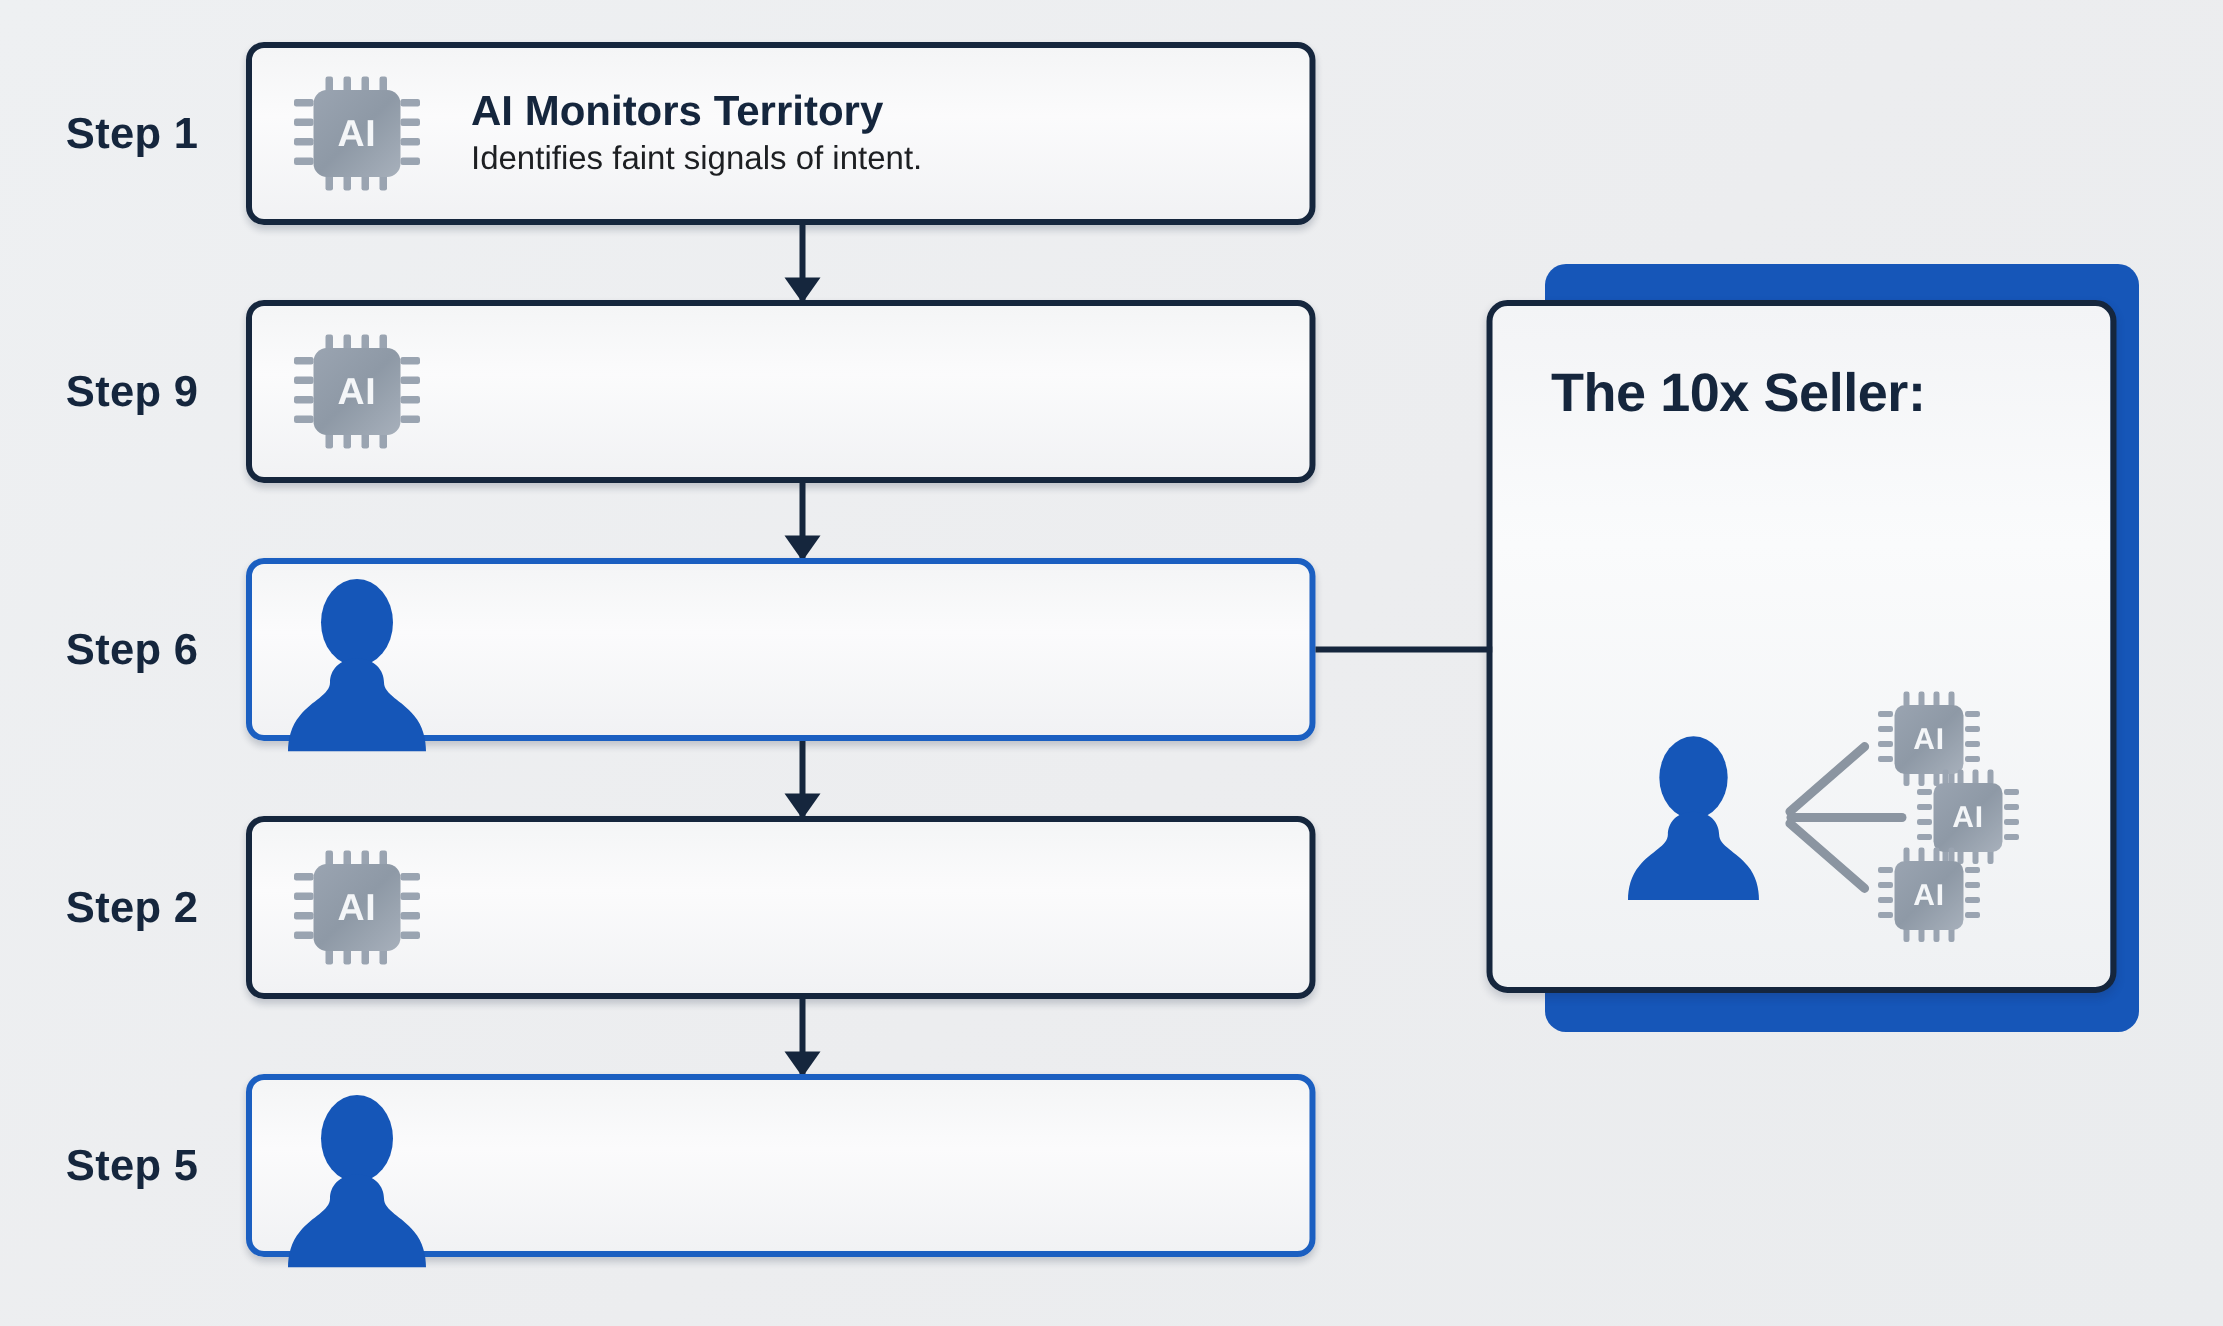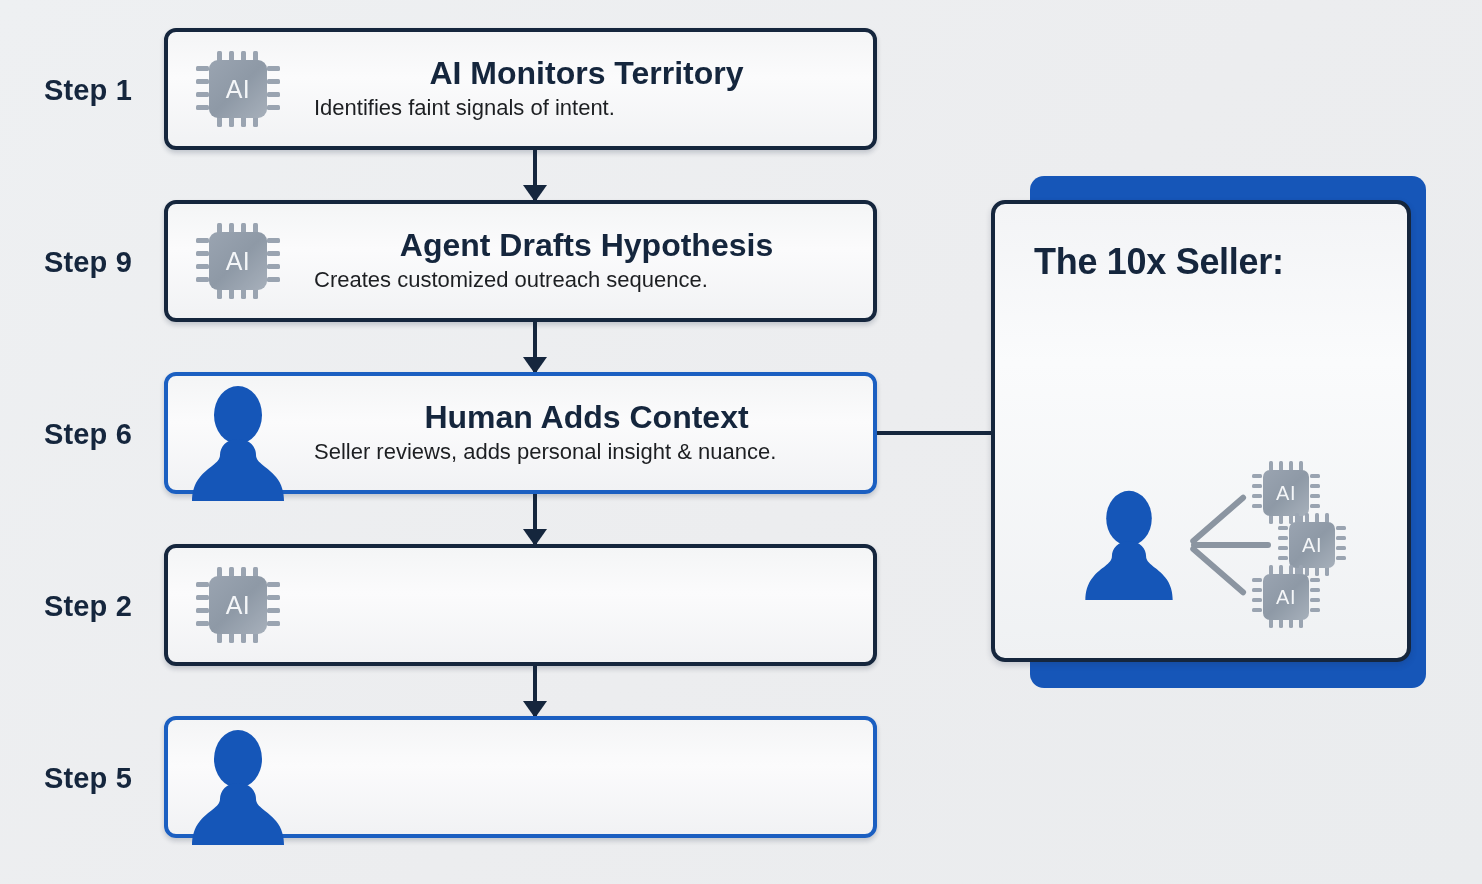--- a/index.html
+++ b/index.html
@@ -69,26 +69,25 @@
     height: 104px;
   }
   .box-text {
     position: absolute;
     left: 146px;
     top: 50%;
     transform: translateY(-50%);
     right: 14px;
   }
   .box-title {
-    font-size: 32px;
+    font-size: 28px;
     font-weight: bold;
     color: #15263d;
     line-height: 1.12;
     white-space: nowrap;
-    text-align: center;
   }
   .box-sub {
     font-size: 22px;
     color: #1d1f22;
     line-height: 1.2;
     margin-top: 3px;
     white-space: nowrap;
   }
 
   
@@ -105,21 +104,21 @@
     width: 58px;
     height: 58px;
     border-radius: 9px;
     background: linear-gradient(135deg,#9aa4b1 0%, #8e99a6 50%, #a7b0bb 100%);
     display: flex;
     align-items: center;
     justify-content: center;
   }
   .chip-body span {
     font-size: 25px;
-    font-weight: normal;
+    font-weight: bold;
     color: #f4f6f8;
     letter-spacing: .5px;
     line-height: 1;
     font-family: "Liberation Sans", sans-serif;
   }
   .pin {
     position: absolute;
     background: #9aa4b1;
     border-radius: 1.5px;
   }
@@ -295,43 +294,35 @@
           <div class="pin pin-h" style="left:6px; top:68px;"></div>
           <div class="pin pin-h" style="left:77px; top:29px;"></div>
           <div class="pin pin-h" style="left:77px; top:42px;"></div>
           <div class="pin pin-h" style="left:77px; top:55px;"></div>
           <div class="pin pin-h" style="left:77px; top:68px;"></div>
           <div class="chip-body">
               <span>AI</span>
             </div>
         </div>
       </div>
-      <div class="box-text">
-        <div class="box-title">Agent Drafts Hypothesis</div>
-        <div class="box-sub">Creates customized outreach sequence.</div>
-      </div>
     </div>
   </div>
 
   <div class="arrow" style="top:322px; height:50px;"></div>
 
   <div class="step-row" style="top:372px;">
     <div class="step-label">Step 6</div>
     <div class="step-box human">
       <div class="box-icon">
         <div class="person">
           <svg width="96" height="118" viewBox="0 0 96 118">
             <ellipse cx="48" cy="32" rx="24" ry="29" fill="#1556b8"></ellipse>
             <path d="M48 56 C36 56 30 64 30 72 C30 80 18 84 10 94 C4 101 2 110 2 118 L94 118 C94 110 92 101 86 94 C78 84 66 80 66 72 C66 64 60 56 48 56 Z" fill="#1556b8"></path>
           </svg>
         </div>
-      </div>
-      <div class="box-text">
-        <div class="box-title">Human Adds Context</div>
-        <div class="box-sub">Seller reviews, adds personal insight &amp; nuance.</div>
       </div>
     </div>
   </div>
 
   <div class="connector" style="left:877px; top:431px; width:118px; height:4px;"></div>
 
   <div class="arrow" style="top:494px; height:50px;"></div>
 
   <div class="step-row" style="top:544px;">
     <div class="step-label">Step 2</div>

